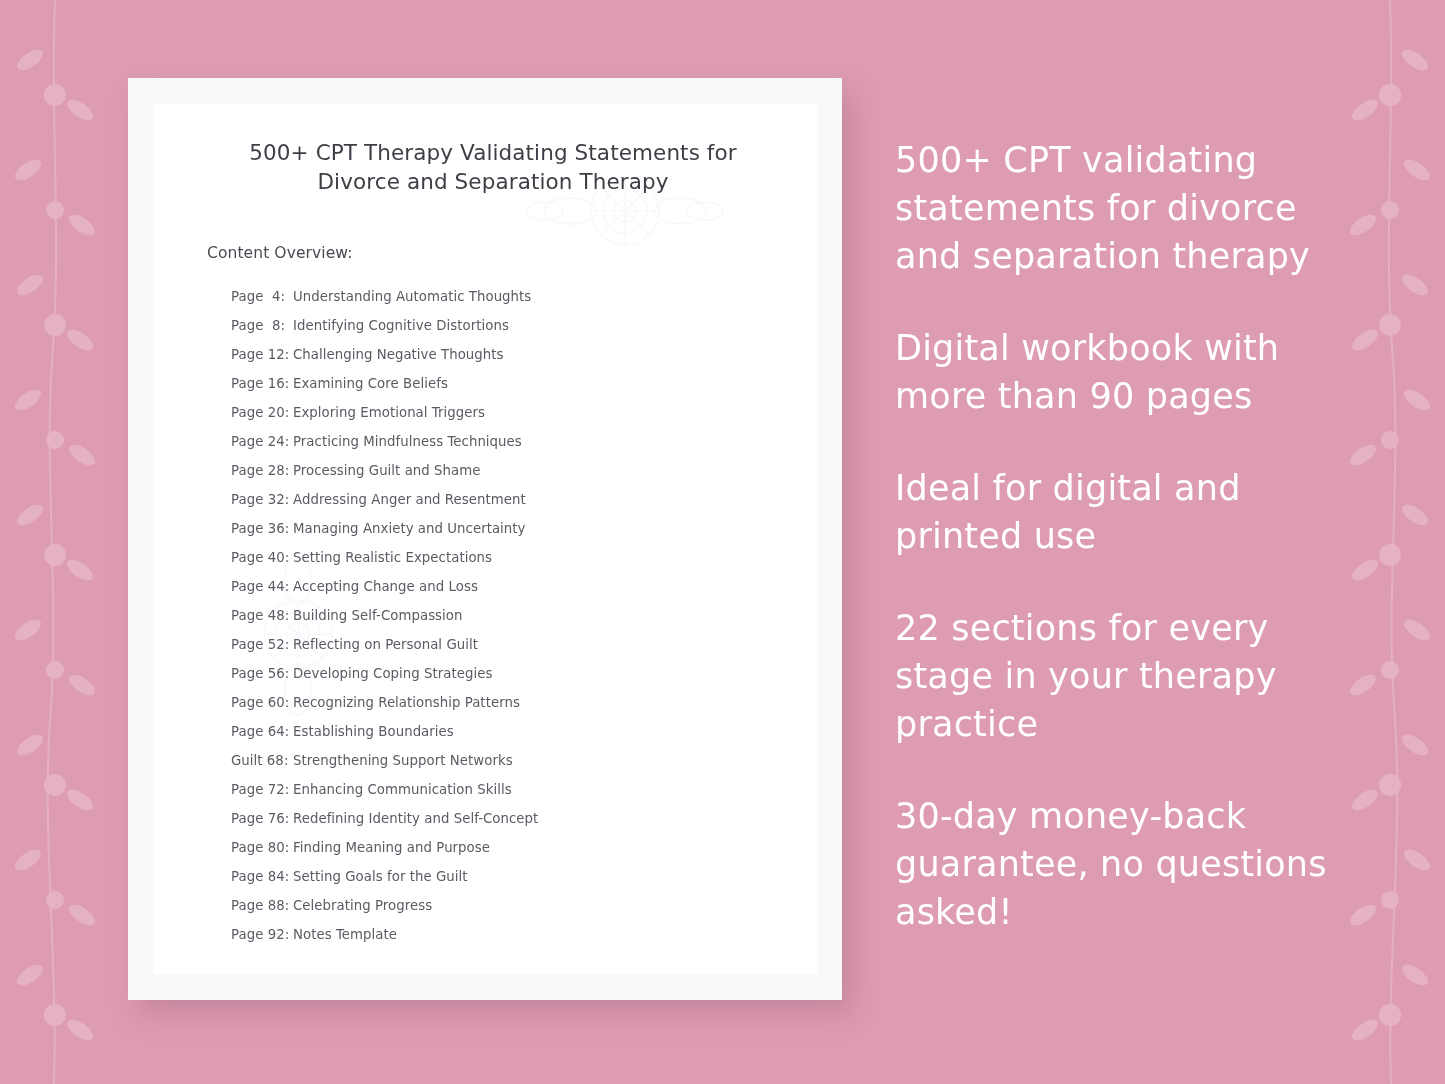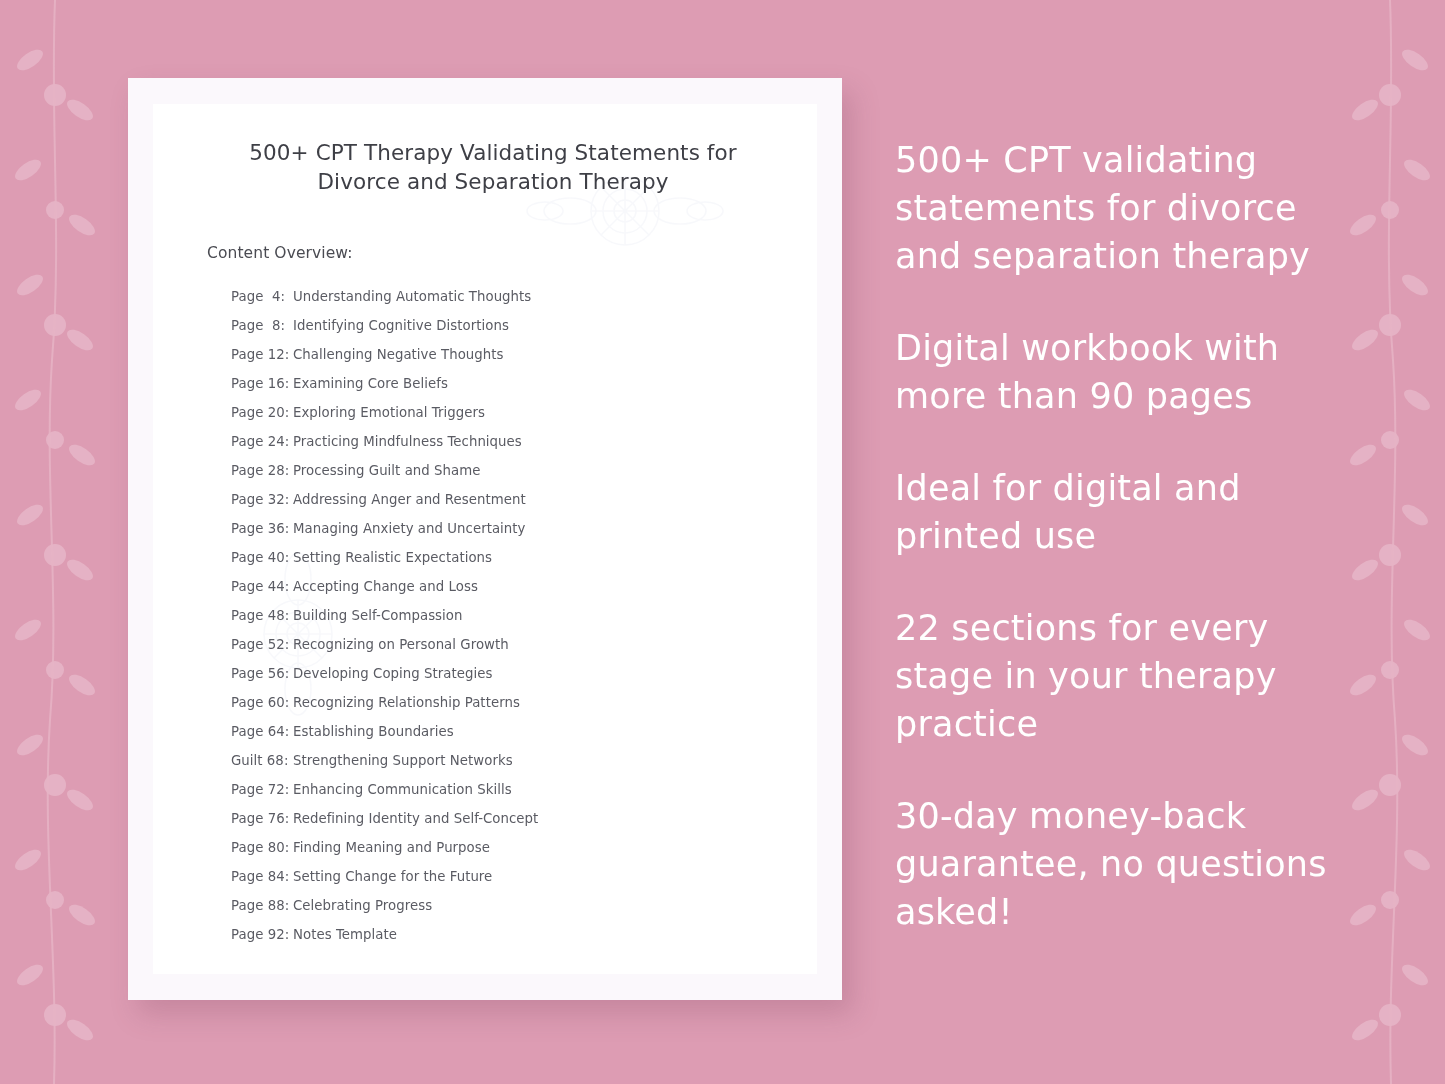--- a/index.html
+++ b/index.html
@@ -286,21 +286,21 @@
       <div class="toc-row">
         <span class="toc-page">Page 44:</span>
         <span class="toc-title">Accepting Change and Loss</span>
       </div>
       <div class="toc-row">
         <span class="toc-page">Page 48:</span>
         <span class="toc-title">Building Self-Compassion</span>
       </div>
       <div class="toc-row">
         <span class="toc-page">Page 52:</span>
-        <span class="toc-title">Recognizing on Personal Growth</span>
+        <span class="toc-title">Reflecting on Personal Guilt</span>
       </div>
       <div class="toc-row">
         <span class="toc-page">Page 56:</span>
         <span class="toc-title">Developing Coping Strategies</span>
       </div>
       <div class="toc-row">
         <span class="toc-page">Page 60:</span>
         <span class="toc-title">Recognizing Relationship Patterns</span>
       </div>
       <div class="toc-row">
@@ -318,21 +318,21 @@
       <div class="toc-row">
         <span class="toc-page">Page 76:</span>
         <span class="toc-title">Redefining Identity and Self-Concept</span>
       </div>
       <div class="toc-row">
         <span class="toc-page">Page 80:</span>
         <span class="toc-title">Finding Meaning and Purpose</span>
       </div>
       <div class="toc-row">
         <span class="toc-page">Page 84:</span>
-        <span class="toc-title">Setting Change for the Future</span>
+        <span class="toc-title">Setting Goals for the Guilt</span>
       </div>
       <div class="toc-row">
         <span class="toc-page">Page 88:</span>
         <span class="toc-title">Celebrating Progress</span>
       </div>
       <div class="toc-row">
         <span class="toc-page">Page 92:</span>
         <span class="toc-title">Notes Template</span>
       </div>
     </div>

